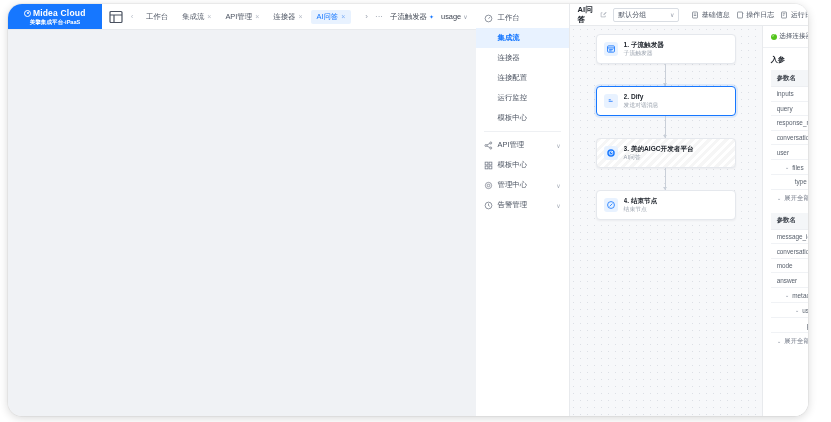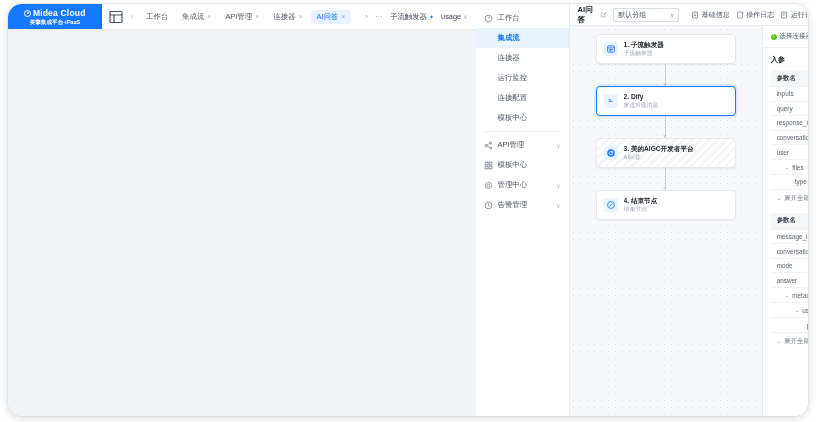--- a/index.html
+++ b/index.html
@@ -367,24 +367,24 @@
           </div>
 
 
           <div class="sub-item active">
             <span>集成流</span>
           </div>
           <div class="sub-item">
             <span>连接器</span>
           </div>
           <div class="sub-item">
+            <span>连接配置</span>
+          </div>
+          <div class="sub-item">
             <span>运行监控</span>
-          </div>
-          <div class="sub-item">
-            <span>连接配置</span>
           </div>
           <div class="sub-item">
             <span>模板中心</span>
           </div>
 
           <div class="nav-divider"></div>
 
           <div class="nav-item">
             <span class="n-ico">
               <svg viewBox="0 0 16 16" fill="none" stroke="currentColor" stroke-width="1.3">

